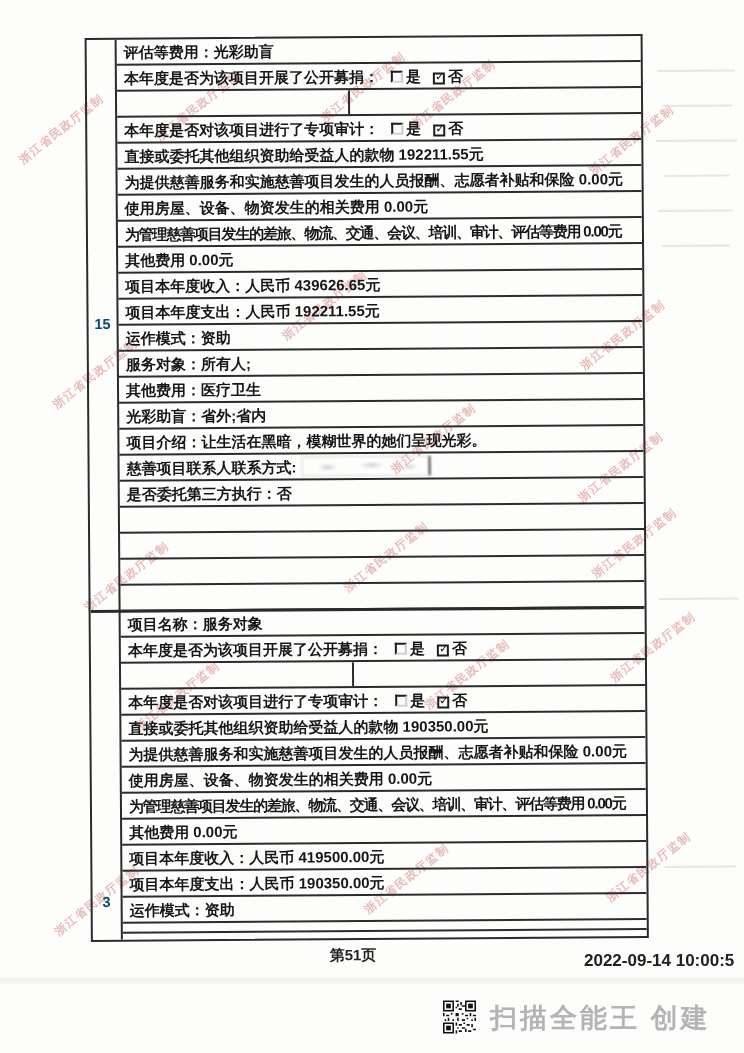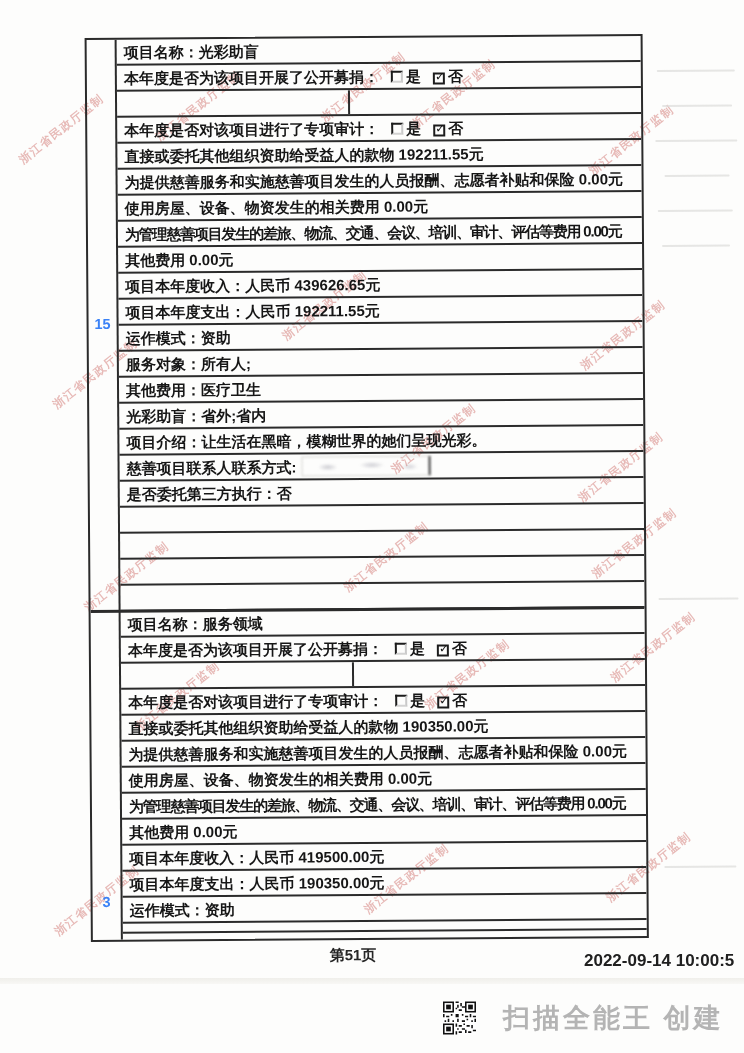--- a/index.html
+++ b/index.html
@@ -8,21 +8,21 @@
   .scan{position:absolute;left:0;top:0;width:744px;height:1053px;transform:rotate(-0.4deg);}
   
   .wm-layer{position:absolute;left:0;top:0;width:744px;height:1053px;pointer-events:none;}
   .wm{position:absolute;font-size:11.5px;font-weight:600;letter-spacing:1.5px;white-space:nowrap;
       color:rgba(201,90,85,.42);transform:rotate(-38deg);transform-origin:left bottom;}
   
   .doc-table{position:absolute;left:88px;top:36px;width:558px;height:904px;box-sizing:border-box;
              border:2px solid #2b2b2b;overflow:hidden;}
   .num-col{position:absolute;left:0;top:0;bottom:0;width:30px;box-sizing:border-box;
            border-right:2px solid #2b2b2b;}
-  .num{position:absolute;left:0;width:100%;text-align:center;font-size:14.5px;font-weight:600;color:#3b82f6;}
+  .num{position:absolute;left:0;width:100%;text-align:center;font-size:14.5px;font-weight:600;color:#0c4a6e;}
   #num15{top:276px;} #num16{top:854px;}
   .rows{margin-left:30px;}
   .row{position:relative;box-sizing:border-box;height:26px;border-bottom:2px solid #2b2b2b;
        padding:2px 4px 0 7px;font-size:15px;line-height:21px;font-weight:600;white-space:nowrap;overflow:hidden;}
   .row.tight{letter-spacing:-1.2px;}
   .row.split::before{content:"";position:absolute;left:44%;top:0;bottom:0;width:2px;background:#2b2b2b;}
   .row.stub{height:10px;}
   .section-divider{position:absolute;left:0;right:0;top:570px;height:3px;background:#2b2b2b;}
   
   .cb{display:inline-block;width:12px;height:12px;box-sizing:border-box;border:2px solid #1c1c1c;
@@ -38,21 +38,21 @@
         radial-gradient(ellipse 18px 5px at 55% 45%, rgba(150,150,162,.45), transparent 70%),
         radial-gradient(ellipse 12px 5px at 85% 55%, rgba(150,150,162,.4), transparent 70%);
       filter:blur(1px);}
   
   .page-num{position:absolute;left:270px;top:946px;width:160px;text-align:center;
             font-size:15px;font-weight:600;color:#262626;}
   .timestamp{position:absolute;left:584px;top:951px;font-size:17px;font-weight:600;color:#202020;white-space:nowrap;}
   
   .scan-edge{position:absolute;left:0;top:978px;width:744px;height:6px;
              background:linear-gradient(#ecebe6,#f7f6f3);opacity:.8;}
-  .scanner{position:absolute;left:443px;top:1000px;display:flex;align-items:center;gap:27px;}
+  .scanner{position:absolute;left:443px;top:1000px;display:flex;align-items:flex-start;gap:14px;}
   .qr svg{display:block;width:33px;height:34px;}
   .scanner-label{font-size:27px;color:#b4b4b4;letter-spacing:3px;font-weight:600;white-space:nowrap;}
   
   .streak{position:absolute;height:2px;background:#dcdcda;opacity:.7;border-radius:2px;}
 </style>
 </head>
 <body>
 
 <div class="page">
   <div class="scan">
@@ -80,21 +80,21 @@
       </div>
 
     <div class="doc-table">
       <div class="num-col">
         <span class="num" id="num15">15</span>
         <span class="num" id="num16">3</span>
       </div>
 
       <div class="rows">
 
-        <div class="row"><span>项目名称：光彩助盲</span></div>
+        <div class="row"><span>评估等费用：光彩助盲</span></div>
         <div class="row">
           <span>本年度是否为该项目开展了公开募捐：</span><span class="cb"></span><span>是</span><span class="cb checked"><i>✓</i></span><span>否</span>
         </div>
         <div class="row split"></div>
         <div class="row">
           <span>本年度是否对该项目进行了专项审计：</span><span class="cb"></span><span>是</span><span class="cb checked"><i>✓</i></span><span>否</span>
         </div>
         <div class="row"><span>直接或委托其他组织资助给受益人的款物 192211.55元</span></div>
         <div class="row"><span>为提供慈善服务和实施慈善项目发生的人员报酬、志愿者补贴和保险 0.00元</span></div>
         <div class="row"><span>使用房屋、设备、物资发生的相关费用 0.00元</span></div>
@@ -109,21 +109,21 @@
         <div class="row"><span>项目介绍：让生活在黑暗，模糊世界的她们呈现光彩。</span></div>
         <div class="row">
           <span>慈善项目联系人联系方式:</span><span class="redacted"></span>
         </div>
         <div class="row"><span>是否委托第三方执行：否</span></div>
         <div class="row"></div>
         <div class="row"></div>
         <div class="row"></div>
         <div class="row"></div>
 
-        <div class="row"><span>项目名称：服务领域</span></div>
+        <div class="row"><span>项目名称：服务对象</span></div>
         <div class="row">
           <span>本年度是否为该项目开展了公开募捐：</span><span class="cb"></span><span>是</span><span class="cb checked"><i>✓</i></span><span>否</span>
         </div>
         <div class="row split"></div>
         <div class="row">
           <span>本年度是否对该项目进行了专项审计：</span><span class="cb"></span><span>是</span><span class="cb checked"><i>✓</i></span><span>否</span>
         </div>
         <div class="row"><span>直接或委托其他组织资助给受益人的款物 190350.00元</span></div>
         <div class="row"><span>为提供慈善服务和实施慈善项目发生的人员报酬、志愿者补贴和保险 0.00元</span></div>
         <div class="row"><span>使用房屋、设备、物资发生的相关费用 0.00元</span></div>

